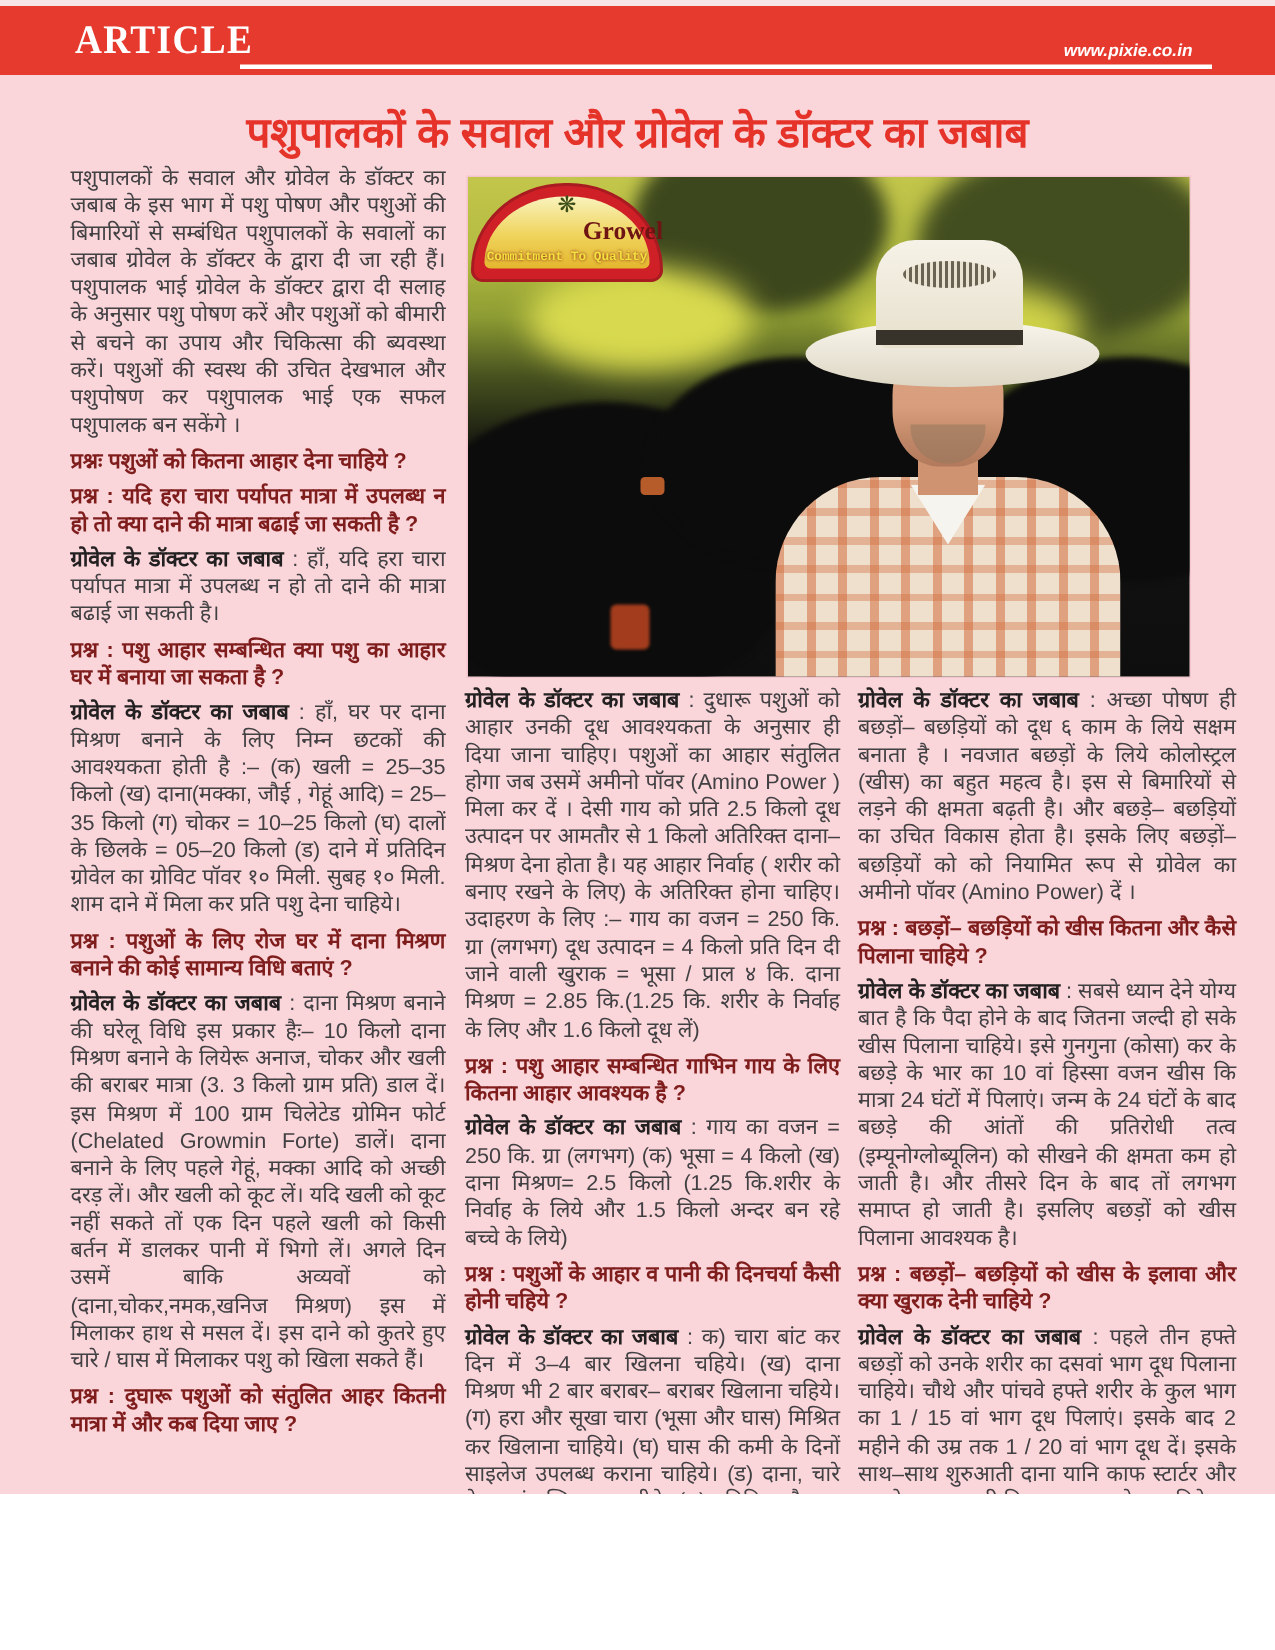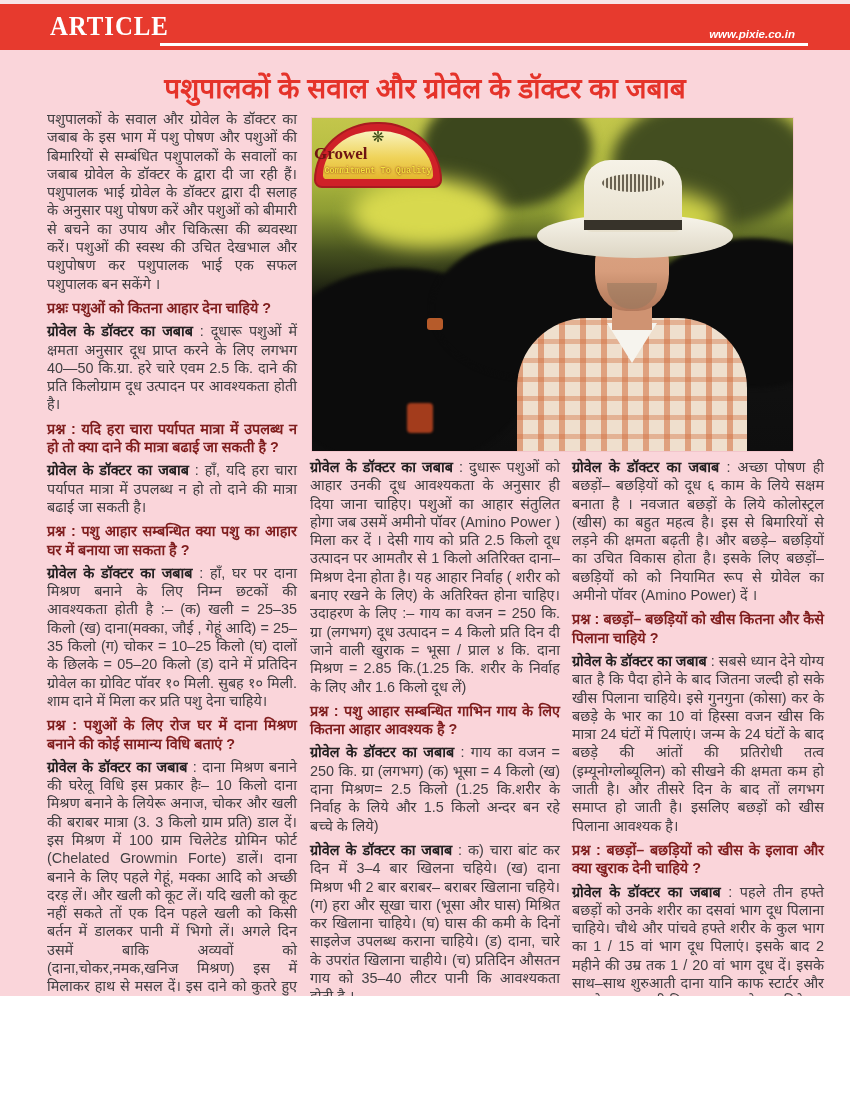--- a/index.html
+++ b/index.html
@@ -53,21 +53,21 @@
   .hat-vent{position:absolute;left:290px;top:56px;width:62px;height:18px;border-radius:50%;
     background:repeating-linear-gradient(90deg,#6a6252 0 2px,#e9e2d0 2px 4px);}
   
   .growel{position:absolute;left:2px;top:4px;width:128px;height:66px;}
   .growel-red{position:absolute;left:0;top:0;width:128px;height:66px;
     border-radius:50% 50% 8px 8px / 90% 90% 8px 8px;background:#cf2028;border:2px solid #a81b20;box-sizing:border-box;}
   .growel-yellow{position:absolute;left:9px;top:9px;width:110px;height:48px;
     border-radius:50% 50% 4px 4px / 95% 95% 4px 4px;background:linear-gradient(180deg,#f9f3bd 0%,#efd35a 55%,#e4b62e 100%);}
   .growel-mark{position:absolute;left:55px;top:7px;width:18px;height:16px;color:#3c4d17;font-size:15px;
     line-height:16px;text-align:center;font-weight:700;}
-  .growel-name{position:absolute;left:0;top:22px;width:128px;text-align:left;color:#6e1413;
+  .growel-name{position:absolute;left:0;top:22px;width:128px;text-align:right;color:#6e1413;
     font-family:"Liberation Serif","DejaVu Serif",serif;font-weight:700;font-size:17px;}
   .growel-tag{position:absolute;left:0;top:44px;width:128px;text-align:center;color:#f3e23e;
     font-weight:700;font-size:8.5px;text-shadow:0 0 2px #7a1215;font-family:Liberation Mono, monospace;}
   
   .column{position:absolute;text-align:justify;color:#414043;font-size:14.4px;line-height:18.3px;}
   .col-left{left:47px;top:110px;width:250px;}
   .col-mid{left:310px;top:458px;width:250px;}
   .col-right{left:572px;top:458px;width:252px;}
   .column p{margin:0 0 6px 0;}
   .column p.question{color:#7f1d1d;font-weight:700;margin:5px 0 5px 0;}
@@ -117,33 +117,33 @@
       <div class="growel-yellow"></div>
       <div class="growel-mark">❋</div>
       <div class="growel-name">Growel</div>
       <div class="growel-tag">Commitment To Quality</div>
     </div>
   </div>
 
   <div class="column col-left">
       <p class="intro">पशुपालकों के सवाल और ग्रोवेल के डॉक्टर का जबाब के इस भाग में पशु पोषण और पशुओं की बिमारियों से सम्बंधित पशुपालकों के सवालों का जबाब ग्रोवेल के डॉक्टर के द्वारा दी जा रही हैं। पशुपालक भाई ग्रोवेल के डॉक्टर द्वारा दी सलाह के अनुसार पशु पोषण करें और पशुओं को बीमारी से बचने का उपाय और चिकित्सा की ब्यवस्था करें। पशुओं की स्वस्थ की उचित देखभाल और पशुपोषण कर पशुपालक भाई एक सफल पशुपालक बन सकेंगे ।</p>
       <p class="question">प्रश्नः पशुओं को कितना आहार देना चाहिये ?</p>
-      <p class="answer"><b>ग्रोवेल के डॉक्टर का जबाब</b> : दूधारू पशुओं में क्षमता अनुसार दूध प्राप्त करने के लिए लगभग 40—50 कि.ग्रा. हरे चारे एवम 2.5 कि. दाने की प्रति किलोग्राम दूध उत्पादन पर आवश्यकता होती है।</p>
       <p class="question">प्रश्न : यदि हरा चारा पर्यापत मात्रा में उपलब्ध न हो तो क्या दाने की मात्रा बढाई जा सकती है ?</p>
       <p class="answer"><b>ग्रोवेल के डॉक्टर का जबाब</b> : हाँ, यदि हरा चारा पर्यापत मात्रा में उपलब्ध न हो तो दाने की मात्रा बढाई जा सकती है।</p>
       <p class="question">प्रश्न : पशु आहार सम्बन्धित क्या पशु का आहार घर में बनाया जा सकता है ?</p>
       <p class="answer"><b>ग्रोवेल के डॉक्टर का जबाब</b> : हाँ, घर पर दाना मिश्रण बनाने के लिए निम्न छटकों की आवश्यकता होती है :– (क) खली = 25–35 किलो (ख) दाना(मक्का, जौई , गेहूं आदि) = 25–35 किलो (ग) चोकर = 10–25 किलो (घ) दालों के छिलके = 05–20 किलो (ड) दाने में प्रतिदिन ग्रोवेल का ग्रोविट पॉवर १० मिली. सुबह १० मिली. शाम दाने में मिला कर प्रति पशु देना चाहिये।</p>
       <p class="question">प्रश्न : पशुओं के लिए रोज घर में दाना मिश्रण बनाने की कोई सामान्य विधि बताएं ?</p>
       <p class="answer"><b>ग्रोवेल के डॉक्टर का जबाब</b> : दाना मिश्रण बनाने की घरेलू विधि इस प्रकार हैः– 10 किलो दाना मिश्रण बनाने के लियेरू अनाज, चोकर और खली की बराबर मात्रा (3. 3 किलो ग्राम प्रति) डाल दें। इस मिश्रण में  100 ग्राम चिलेटेड ग्रोमिन फोर्ट (Chelated Growmin Forte) डालें। दाना बनाने के लिए पहले गेहूं, मक्का आदि को अच्छी दरड़ लें। और खली को कूट लें। यदि खली को कूट नहीं सकते तों एक दिन पहले खली को किसी बर्तन में डालकर पानी में भिगो लें। अगले दिन उसमें बाकि अव्यवों को (दाना,चोकर,नमक,खनिज मिश्रण) इस में मिलाकर हाथ से मसल दें। इस दाने को कुतरे हुए चारे / घास में मिलाकर पशु को खिला सकते हैं।</p>
       <p class="question">प्रश्न : दुघारू पशुओं को संतुलित आहर कितनी मात्रा में और कब दिया जाए ?</p>
     </div>
   <div class="column col-mid">
       <p class="answer"><b>ग्रोवेल के डॉक्टर का जबाब</b> : दुधारू पशुओं को आहार उनकी दूध आवश्यकता के अनुसार ही दिया जाना चाहिए। पशुओं का आहार संतुलित होगा जब उसमें अमीनो पॉवर (Amino Power ) मिला कर दें । देसी गाय को प्रति 2.5 किलो दूध उत्पादन पर आमतौर से 1 किलो अतिरिक्त दाना–मिश्रण देना होता है। यह आहार निर्वाह ( शरीर को बनाए रखने के लिए) के अतिरिक्त होना चाहिए। उदाहरण के लिए :– गाय का वजन = 250 कि. ग्रा (लगभग) दूध उत्पादन = 4 किलो प्रति दिन दी जाने वाली खुराक = भूसा / प्राल ४ कि. दाना मिश्रण = 2.85 कि.(1.25 कि. शरीर के निर्वाह के लिए और 1.6 किलो दूध लें)</p>
       <p class="question">प्रश्न : पशु आहार सम्बन्धित गाभिन गाय के लिए कितना आहार आवश्यक है ?</p>
       <p class="answer"><b>ग्रोवेल के डॉक्टर का जबाब</b> : गाय का वजन = 250 कि. ग्रा (लगभग) (क) भूसा  = 4 किलो (ख) दाना मिश्रण= 2.5 किलो (1.25 कि.शरीर के निर्वाह के लिये और 1.5 किलो अन्दर बन रहे बच्चे के लिये)</p>
+      <p class="question">प्रश्न : पशुओं के आहार व पानी की दिनचर्या कैसी होनी चहिये ?</p>
       <p class="answer"><b>ग्रोवेल के डॉक्टर का जबाब</b> : क) चारा बांट कर दिन में 3–4 बार खिलना चहिये। (ख) दाना मिश्रण भी 2 बार बराबर– बराबर खिलाना चहिये। (ग) हरा और सूखा चारा (भूसा  और घास) मिश्रित कर खिलाना चाहिये। (घ) घास की कमी के दिनों साइलेज उपलब्ध कराना चाहिये। (ड) दाना, चारे के उपरांत खिलाना चाहीये। (च) प्रतिदिन औसतन गाय को 35–40 लीटर पानी कि आवश्यकता होती है ।</p>
       <p class="question">प्रश्न : नवजात बछड़ों का पोषण कैसे करें ?</p>
     </div>
   <div class="column col-right">
       <p class="answer"><b>ग्रोवेल के डॉक्टर का जबाब</b> : अच्छा पोषण ही बछड़ों– बछड़ियों को दूध ६ काम के लिये सक्षम बनाता है । नवजात बछड़ों के लिये कोलोस्ट्रल (खीस) का बहुत महत्व है। इस से बिमारियों से लड़ने की क्षमता बढ़ती है। और बछड़े– बछड़ियों का उचित विकास होता है। इसके लिए बछड़ों– बछड़ियों को को नियामित रूप से ग्रोवेल का अमीनो पॉवर (Amino Power) दें ।</p>
       <p class="question">प्रश्न : बछड़ों– बछड़ियों को खीस कितना और कैसे पिलाना चाहिये ?</p>
       <p class="answer"><b>ग्रोवेल के डॉक्टर का जबाब</b> : सबसे ध्यान देने योग्य बात है कि पैदा होने के बाद जितना जल्दी हो सके खीस पिलाना चाहिये। इसे गुनगुना (कोसा) कर के बछड़े के भार का 10 वां हिस्सा वजन खीस कि मात्रा 24 घंटों में पिलाएं। जन्म के 24 घंटों के बाद बछड़े की आंतों की प्रतिरोधी तत्व (इम्यूनोग्लोब्यूलिन) को सीखने की क्षमता कम हो जाती है। और तीसरे दिन के बाद तों लगभग समाप्त हो जाती है। इसलिए बछड़ों को खीस पिलाना आवश्यक है।</p>
       <p class="question">प्रश्न : बछड़ों– बछड़ियों को खीस के इलावा और क्या खुराक देनी चाहिये ?</p>
       <p class="answer"><b>ग्रोवेल के डॉक्टर का जबाब</b> : पहले तीन हफ्ते बछड़ों को उनके शरीर का दसवां भाग दूध पिलाना चाहिये। चौथे और पांचवे हफ्ते शरीर के कुल भाग का 1 / 15 वां भाग दूध पिलाएं। इसके बाद 2 महीने की उम्र तक 1 / 20 वां भाग दूध दें। इसके साथ–साथ शुरुआती दाना यानि काफ स्टार्टर और उस के साथ अच्छी किस्म का चारा देना चाहिये।</p>
       <p class="question">प्रश्न : मिल्क फीवर या सूतक बुखार क्या होता है ?</p>

